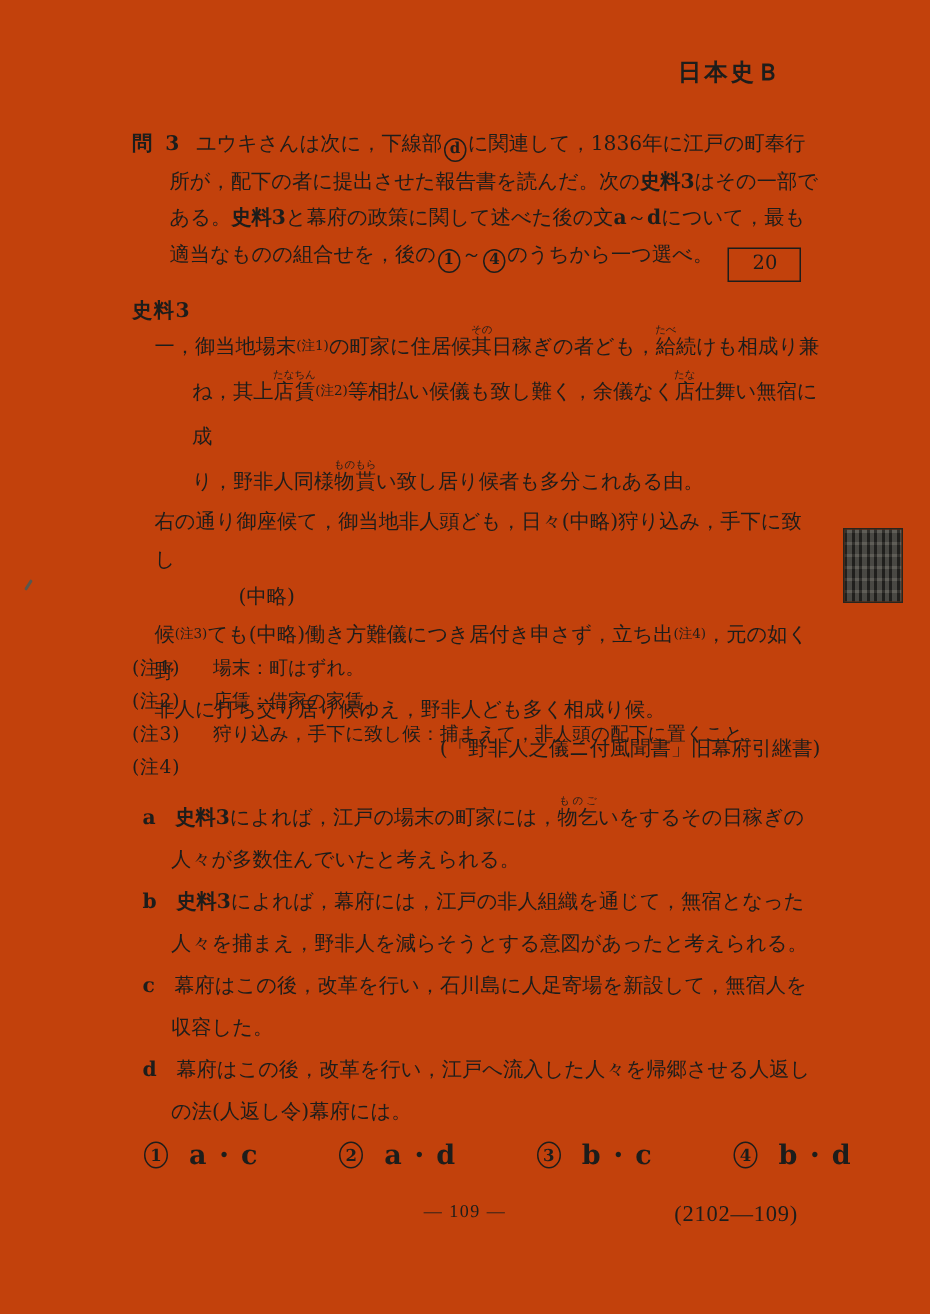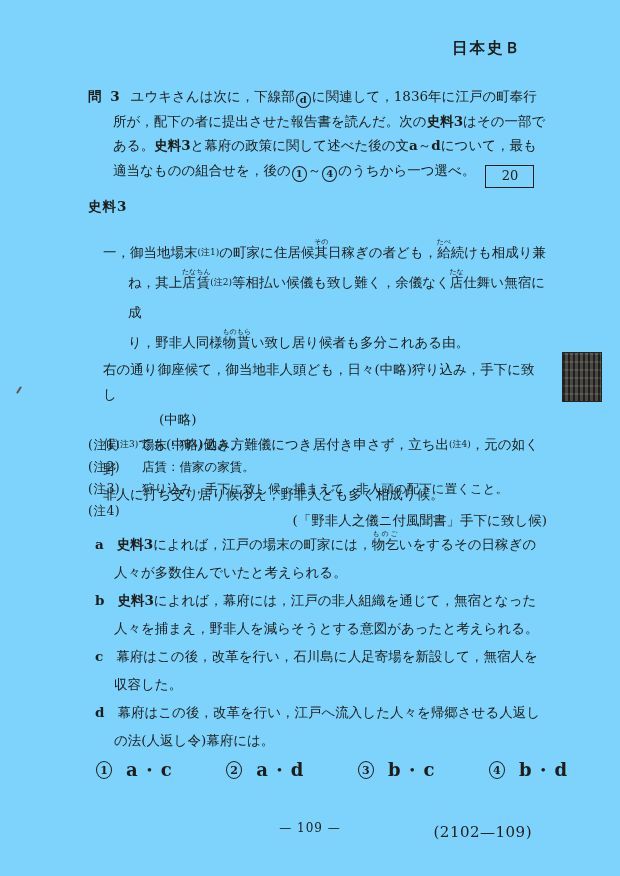--- a/index.html
+++ b/index.html
@@ -1,20 +1,20 @@
 <!DOCTYPE html>
 <html lang="ja"><head>
 <meta charset="utf-8">
 <style>
   html,body{margin:0;padding:0;background:#e8e8e6;}
   .page{
     position:relative;
     width:620px;height:876px;
     margin:0 auto;
-    background:#7dd3fc;
+    background:#c2410c;
     color:#1d1d1b;
     font-family:"DejaVu Serif","Liberation Serif",serif;
     font-size:13.5px;
     overflow:hidden;
   }
   b{font-weight:bold;}
   
   .header{
     position:absolute;top:38px;right:98px;
     font-size:15.5px;font-weight:bold;letter-spacing:2px;
@@ -33,21 +33,21 @@
     text-indent:0;font-weight:bold;
   }
   .noteref{font-size:9px;vertical-align:2px;letter-spacing:0;}
   .answer-box{
     display:inline-flex;align-items:center;justify-content:center;
     min-width:47px;height:21px;border:1.7px solid #1d1d1b;
     margin-left:10px;font-size:13px;vertical-align:-5px;text-indent:0;
   }
   
   .source-heading{position:absolute;top:198px;left:88px;font-weight:600;letter-spacing:1px;}
-  .quote{position:absolute;top:237px;left:103px;width:444px;}
+  .quote{position:absolute;top:216px;left:103px;width:444px;}
   .quote-line{line-height:25px;}
   .quote-line.tall{line-height:30px;}
   .quote-line.ind1{padding-left:25px;}
   .quote-line.ind2{padding-left:56px;}
   ruby{ruby-position:over;}
   rt{font-size:7px;letter-spacing:0;}
   .citation{line-height:24px;text-align:right;margin-top:1px;}
   
   .notes{position:absolute;top:434px;left:88px;width:470px;font-size:12.5px;}
   .note-row{display:flex;line-height:22px;}
@@ -56,21 +56,21 @@
   
   .statements{position:absolute;top:530px;left:95px;width:456px;}
   .statement{padding-left:19px;text-indent:-19px;line-height:27.5px;margin-bottom:1px;}
   .st-label{font-weight:bold;margin-right:13px;font-family:"DejaVu Serif",serif;}
   
   .choices{position:absolute;top:758px;left:95px;display:flex;gap:51px;}
   .choice{display:flex;align-items:center;}
   .choice .circled{width:14px;height:16px;font-size:11px;}
   .choice-label{margin-left:13px;font-weight:bold;letter-spacing:2.5px;font-size:18px;}
   
-  .footer{position:absolute;top:821px;left:0;width:100%;font-size:12px;}
+  .footer{position:absolute;top:800px;left:0;width:100%;font-size:12px;font-family:Liberation Serif, serif;}
   .page-num{display:block;text-align:center;letter-spacing:1px;}
   .code{position:absolute;right:88px;top:2px;font-size:15px;letter-spacing:0.5px;text-align:center;}
   
   .artifact{
     position:absolute;left:562px;top:352px;width:38px;height:48px;
     background:
       repeating-linear-gradient(90deg, rgba(0,0,0,.38) 0 2px, rgba(140,138,130,.25) 2px 5px),
       repeating-linear-gradient(0deg, #33322f 0 6px, #504e49 6px 8px);
     border:1px solid #26251f;
   }
@@ -95,27 +95,27 @@
   <div class="source-heading">史料3</div>
 
   <div class="quote">
     <div class="quote-line tall">一，御当地場末<span class="noteref">(注1)</span>の町家に住居候<ruby>其<rt>その</rt></ruby>日稼ぎの者ども，<ruby>給<rt>たべ</rt></ruby>続けも相成り兼</div>
     <div class="quote-line tall ind1">ね，其上<ruby>店賃<rt>たなちん</rt></ruby><span class="noteref">(注2)</span>等相払い候儀も致し難く，余儀なく<ruby>店<rt>たな</rt></ruby>仕舞い無宿に成</div>
     <div class="quote-line tall ind1">り，野非人同様<ruby>物貰<rt>ものもら</rt></ruby>い致し居り候者も多分これある由。</div>
     <div class="quote-line">右の通り御座候て，御当地非人頭ども，日々(中略)狩り込み，手下に致し</div>
     <div class="quote-line ind2">(中略)</div>
     <div class="quote-line">候<span class="noteref">(注3)</span>ても(中略)働き方難儀につき居付き申さず，立ち出<span class="noteref">(注4)</span>，元の如く野</div>
     <div class="quote-line">非人に打ち交り居り候ゆえ，野非人ども多く相成り候。</div>
-    <div class="citation">(「野非人之儀ニ付風聞書」手下に致し候)</div>
+    <div class="citation">(「野非人之儀ニ付風聞書」旧幕府引継書)</div>
   </div>
 
   <div class="notes">
     <div class="note-row">
       <span class="note-label">(注1)</span>
-      <span class="note-text">場末：狩り込み。</span>
+      <span class="note-text">場末：町はずれ。</span>
     </div>
     <div class="note-row">
       <span class="note-label">(注2)</span>
       <span class="note-text">店賃：借家の家賃。</span>
     </div>
     <div class="note-row">
       <span class="note-label">(注3)</span>
       <span class="note-text">狩り込み，手下に致し候：捕まえて，非人頭の配下に置くこと。</span>
     </div>
     <div class="note-row">

